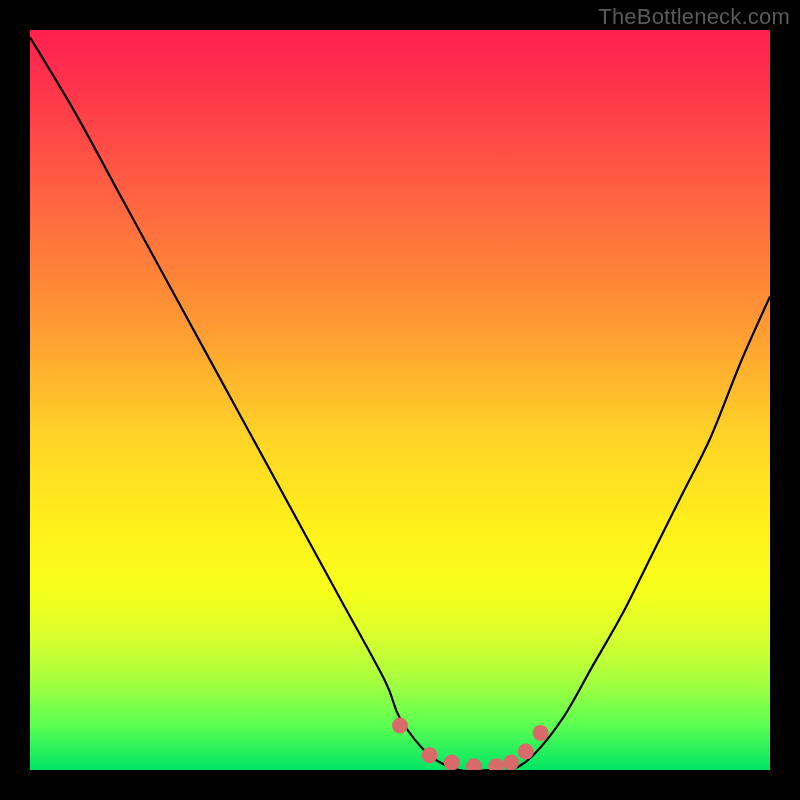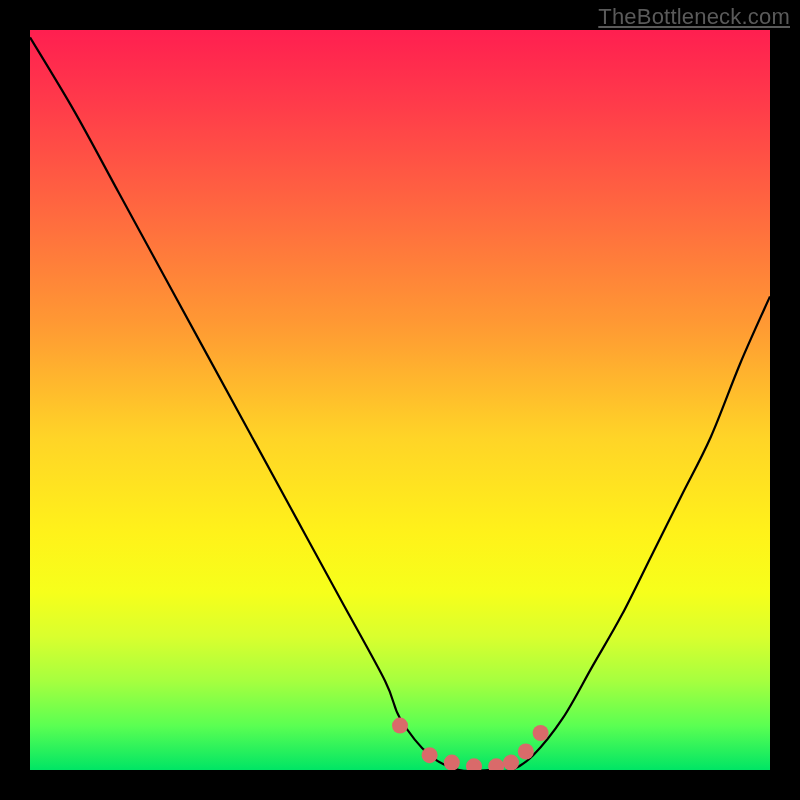--- a/index.html
+++ b/index.html
@@ -32,21 +32,20 @@
   }
   .watermark {
     position: absolute;
     top: 4px;
     right: 10px;
     font-family: Arial, Helvetica, sans-serif;
     font-size: 22px;
     font-weight: 500;
     color: #5a5a5a;
     letter-spacing: 0.2px;
-    text-decoration: underline;
   }
   svg.curve {
     position: absolute;
     left: 0;
     top: 0;
     width: 740px;
     height: 740px;
   }
 </style>
 </head>

